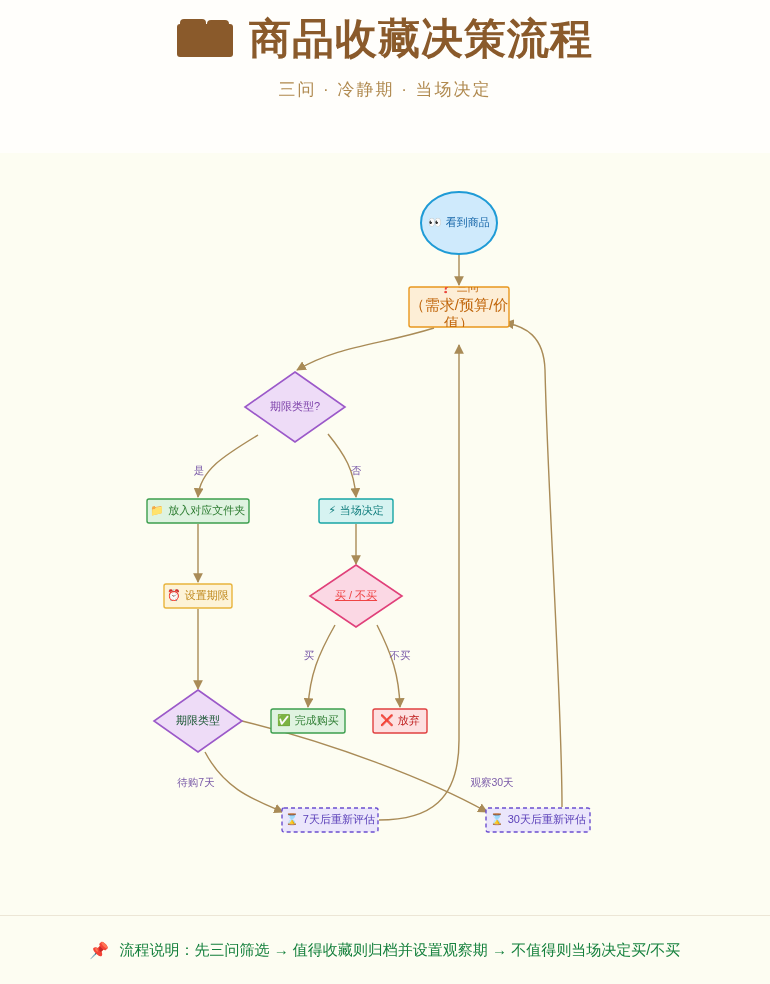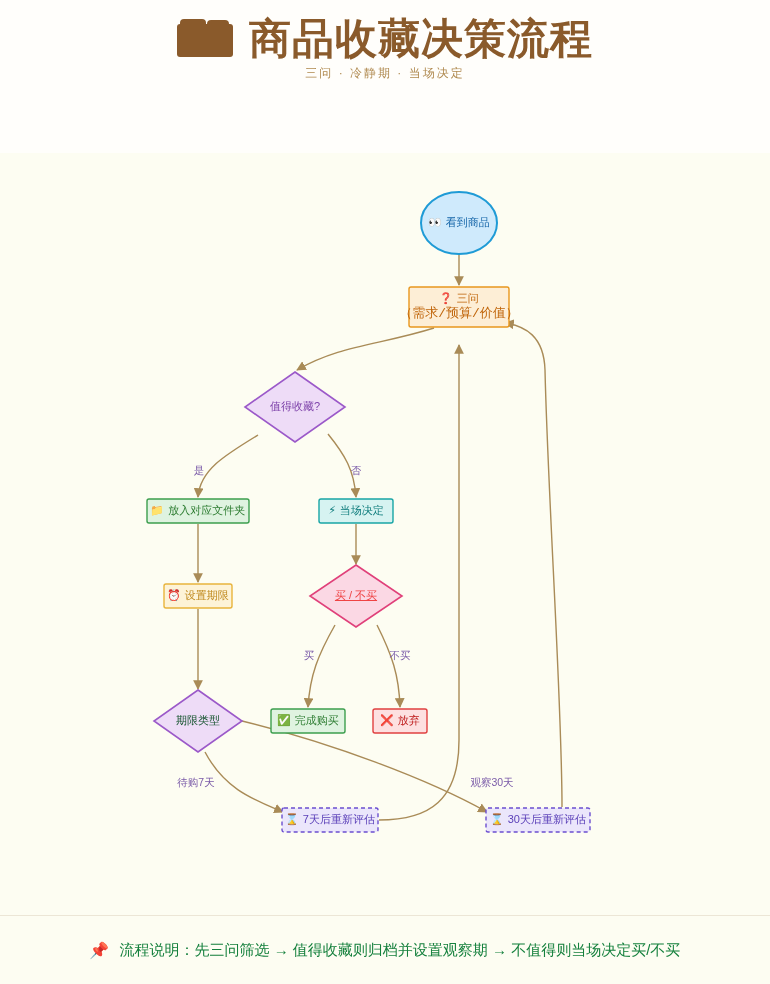--- a/index.html
+++ b/index.html
@@ -68,22 +68,22 @@
   }
   .page-title {
     font-size: 42px;
     font-weight: bold;
     color: #8a5a2b;
     letter-spacing: 1px;
     line-height: 1;
     white-space: nowrap;
   }
   .page-subtitle {
-    margin-top: 5px;
-    font-size: 12px;
+    margin-top: 18px;
+    font-size: 17px;
     color: #b08a50;
     letter-spacing: 2px;
     white-space: nowrap;
   }
 
   
   .canvas {
     position: absolute;
     left: 0; top: 153px;
     width: 770px;
@@ -123,21 +123,21 @@
     width: 100%;
     height: 100%;
     gap: 5px;
     font-family: "Liberation Sans", "DejaVu Sans", sans-serif;
     line-height: 1.25;
     text-align: center;
   }
   .nlabel.col { flex-direction: column; gap: 1px; }
   .nlabel .emoji { font-size: 11px; }
   .nlabel .txt { font-size: 11px; }
-  .nlabel .txt-sm { font-size: 13px; font-family: Liberation Mono, monospace; }
+  .nlabel .txt-sm { font-size: 15px; }
   .row-inline { display: flex; align-items: center; gap: 4px; justify-content: center; }
 </style>
 </head>
 <body>
 
 <div id="page">
 
   <div class="header">
     <div class="title-row">
       <span class="folder-icon">
@@ -197,21 +197,21 @@
                   <span class="emoji">❓</span>
                   <span class="txt">三问</span>
                 </div>
                 <div class="txt-sm">（需求/预算/价值）</div>
               </div></foreignObject>
           </g>
           <g>
             <polygon points="295,219 345,254 295,289 245,254" fill="#eedcf7" stroke="#9b59c9" stroke-width="1.6"></polygon>
             <foreignObject x="235" y="219" width="120" height="70"><div xmlns="http://www.w3.org/1999/xhtml" class="nlabel" style="color: rgb(123, 63, 168);">
                 <div class="row-inline">
-                  <span class="txt">值得收藏?</span>
+                  <span class="txt">期限类型?</span>
                 </div>
               </div></foreignObject>
           </g>
           <g>
             <rect x="147" y="346" width="102" height="24" fill="#dff3e0" stroke="#3c9e4e" stroke-width="1.4" rx="2"></rect>
             <foreignObject x="138" y="338" width="120" height="40"><div xmlns="http://www.w3.org/1999/xhtml" class="nlabel" style="color: rgb(46, 125, 50);">
                 <div class="row-inline">
                   <span class="emoji">📁</span>
                   <span class="txt">放入对应文件夹</span>
                 </div>

